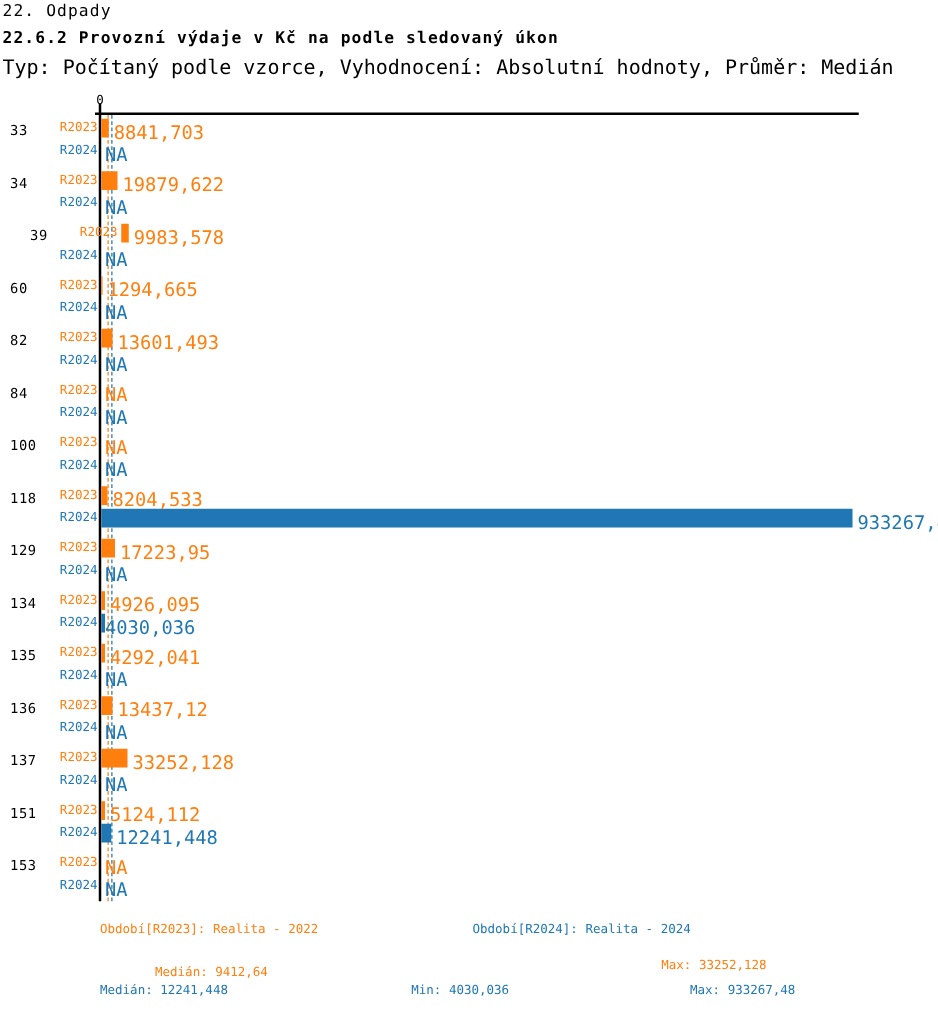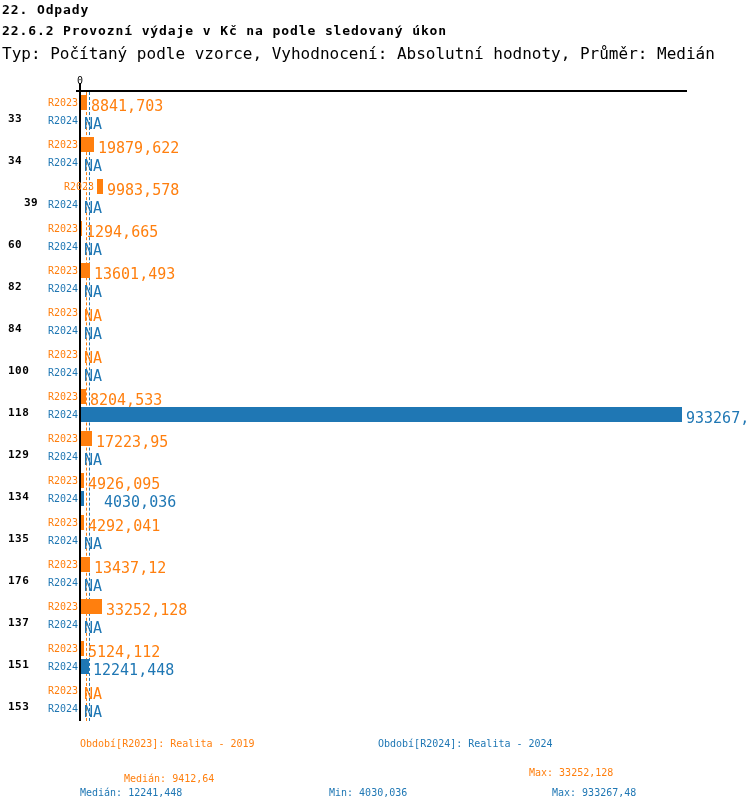--- a/index.html
+++ b/index.html
@@ -1,29 +1,29 @@
 <!DOCTYPE html>
 <html><head>
 <meta charset="utf-8">
 <style>
   html,body{margin:0;padding:0;}
   body{
     width:750px;height:812px;position:relative;background:#ffffff;
     font-family:"DejaVu Sans Mono",monospace;color:#000;overflow:hidden;
   }
   .abs{position:absolute;}
-  .t1{left:2px;top:2px;font-size:13px;font-weight:bold;letter-spacing:0.9px;white-space:nowrap;}
+  .t1{left:2px;top:2px;font-size:13px;font-weight:normal;letter-spacing:0.9px;white-space:nowrap;}
   .t2{left:2px;top:23px;font-size:13px;font-weight:bold;letter-spacing:0.9px;white-space:nowrap;}
   .sub{left:2px;top:44px;font-size:16px;white-space:nowrap;}
   .zero{left:74px;top:75px;width:12px;text-align:center;font-size:10px;}
   .haxis{left:76px;top:90px;width:611px;height:2px;background:#000;}
   .vaxis{left:79px;top:83px;width:2px;height:638px;background:#000;}
   .median{top:92px;height:629px;width:0;border-left:1px dashed #999;}
   .crow{position:absolute;left:0;width:750px;height:18px;}
-  .rownum{position:absolute;left:8px;top:18px;font-size:11px;font-weight:bold;letter-spacing:0.5px;}
+  .rownum{position:absolute;left:8px;top:4px;font-size:11px;font-weight:normal;letter-spacing:0.5px;}
   .slabel{position:absolute;left:44px;width:34px;top:3px;font-size:10px;text-align:right;white-space:nowrap;}
   .bar{position:absolute;left:81px;top:1px;height:15px;}
   .vlabel{position:absolute;top:3px;font-size:15px;white-space:nowrap;}
   .legend-item,.stat{position:absolute;font-size:10px;white-space:nowrap;}
 </style>
 </head>
 <body>
 
 <div class="abs t1">22. Odpady</div>
 <div class="abs t2">22.6.2 Provozní výdaje v Kč na podle sledovaný úkon</div>
@@ -127,34 +127,34 @@
     </div>
     <div class="crow" style="top: 472px;">
       <span class="rownum">134</span>
       <span class="slabel" style="color:#FF7F0E">R2023</span>
       <span class="bar" style="width:3px;background:#FF7F0E"></span>
       <span class="vlabel" style="left:88px;color:#FF7F0E">4926,095</span>
     </div>
     <div class="crow" style="top: 490px;">
       <span class="slabel" style="color:#1F77B4">R2024</span>
       <span class="bar" style="width:3px;background:#1F77B4"></span>
-      <span class="vlabel" style="left:104px;color:#1F77B4">4030,036</span>
+      <span class="vlabel" style="left:84px;color:#1F77B4">4030,036</span>
     </div>
     <div class="crow" style="top: 514px;">
       <span class="rownum">135</span>
       <span class="slabel" style="color:#FF7F0E">R2023</span>
       <span class="bar" style="width:3px;background:#FF7F0E"></span>
       <span class="vlabel" style="left:88px;color:#FF7F0E">4292,041</span>
     </div>
     <div class="crow" style="top: 532px;">
       <span class="slabel" style="color:#1F77B4">R2024</span>
       <span class="vlabel" style="left:84px;color:#1F77B4">NA</span>
     </div>
     <div class="crow" style="top: 556px;">
-      <span class="rownum">176</span>
+      <span class="rownum">136</span>
       <span class="slabel" style="color:#FF7F0E">R2023</span>
       <span class="bar" style="width:9px;background:#FF7F0E"></span>
       <span class="vlabel" style="left:94px;color:#FF7F0E">13437,12</span>
     </div>
     <div class="crow" style="top: 574px;">
       <span class="slabel" style="color:#1F77B4">R2024</span>
       <span class="vlabel" style="left:84px;color:#1F77B4">NA</span>
     </div>
     <div class="crow" style="top: 598px; padding-left: 19px;">
       <span class="rownum">137</span>
@@ -182,21 +182,21 @@
       <span class="slabel" style="color:#FF7F0E">R2023</span>
       <span class="vlabel" style="left:84px;color:#FF7F0E">NA</span>
     </div>
     <div class="crow" style="top: 700px;">
       <span class="slabel" style="color:#1F77B4">R2024</span>
       <span class="vlabel" style="left:84px;color:#1F77B4">NA</span>
     </div>
   </div>
 
 <div>
-  <span class="legend-item" style="left: 80px; top: 738px; color: rgb(255, 127, 14);">Období[R2023]: Realita - 2019</span>
+  <span class="legend-item" style="left: 80px; top: 738px; color: rgb(255, 127, 14);">Období[R2023]: Realita - 2022</span>
   <span class="legend-item" style="left: 378px; top: 738px; color: rgb(31, 119, 180);">Období[R2024]: Realita - 2024</span>
 </div>
 
 <div>
   <span class="stat" style="left: 80px; top: 773px; color: rgb(255, 127, 14); padding-left: 44px;">Medián: 9412,64</span>
   <span class="stat" style="left: 329px; top: 801px; color: rgb(255, 127, 14); margin-top: 46px;">Min: 1294,665</span>
   <span class="stat" style="left: 529px; top: 767px; color: rgb(255, 127, 14);">Max: 33252,128</span>
 </div>
 <div>
   <span class="stat" style="left: 80px; top: 787px; color: rgb(31, 119, 180);">Medián: 12241,448</span>

